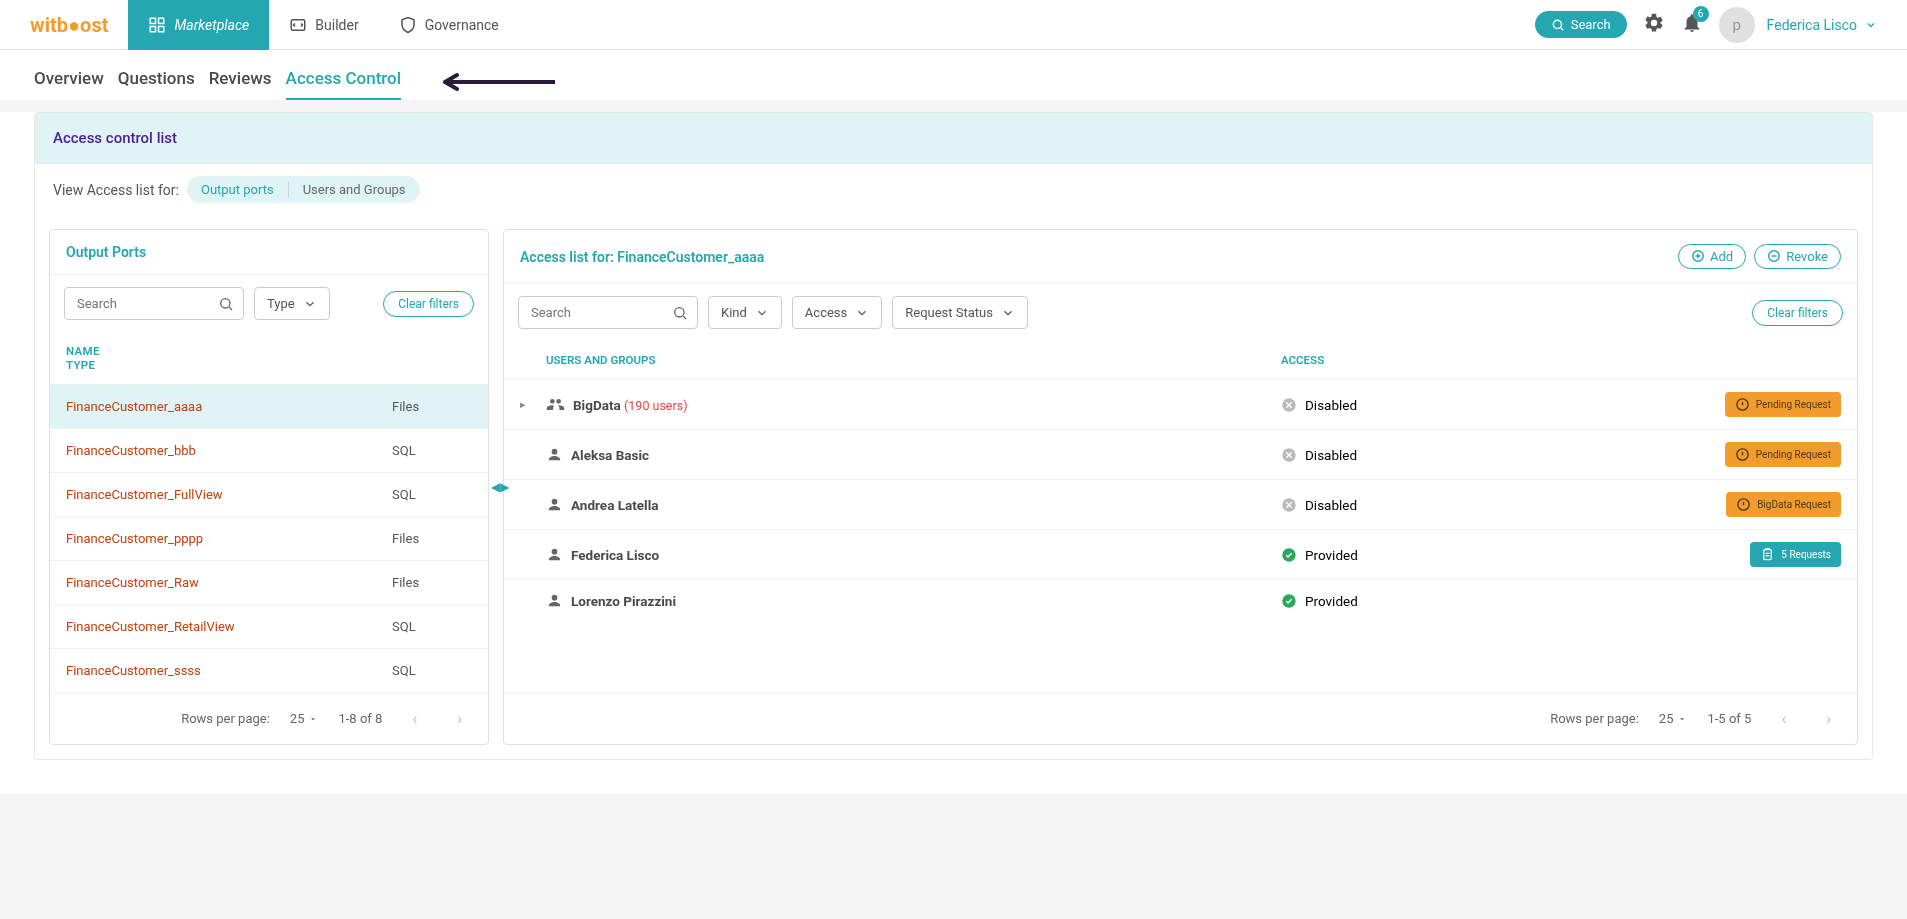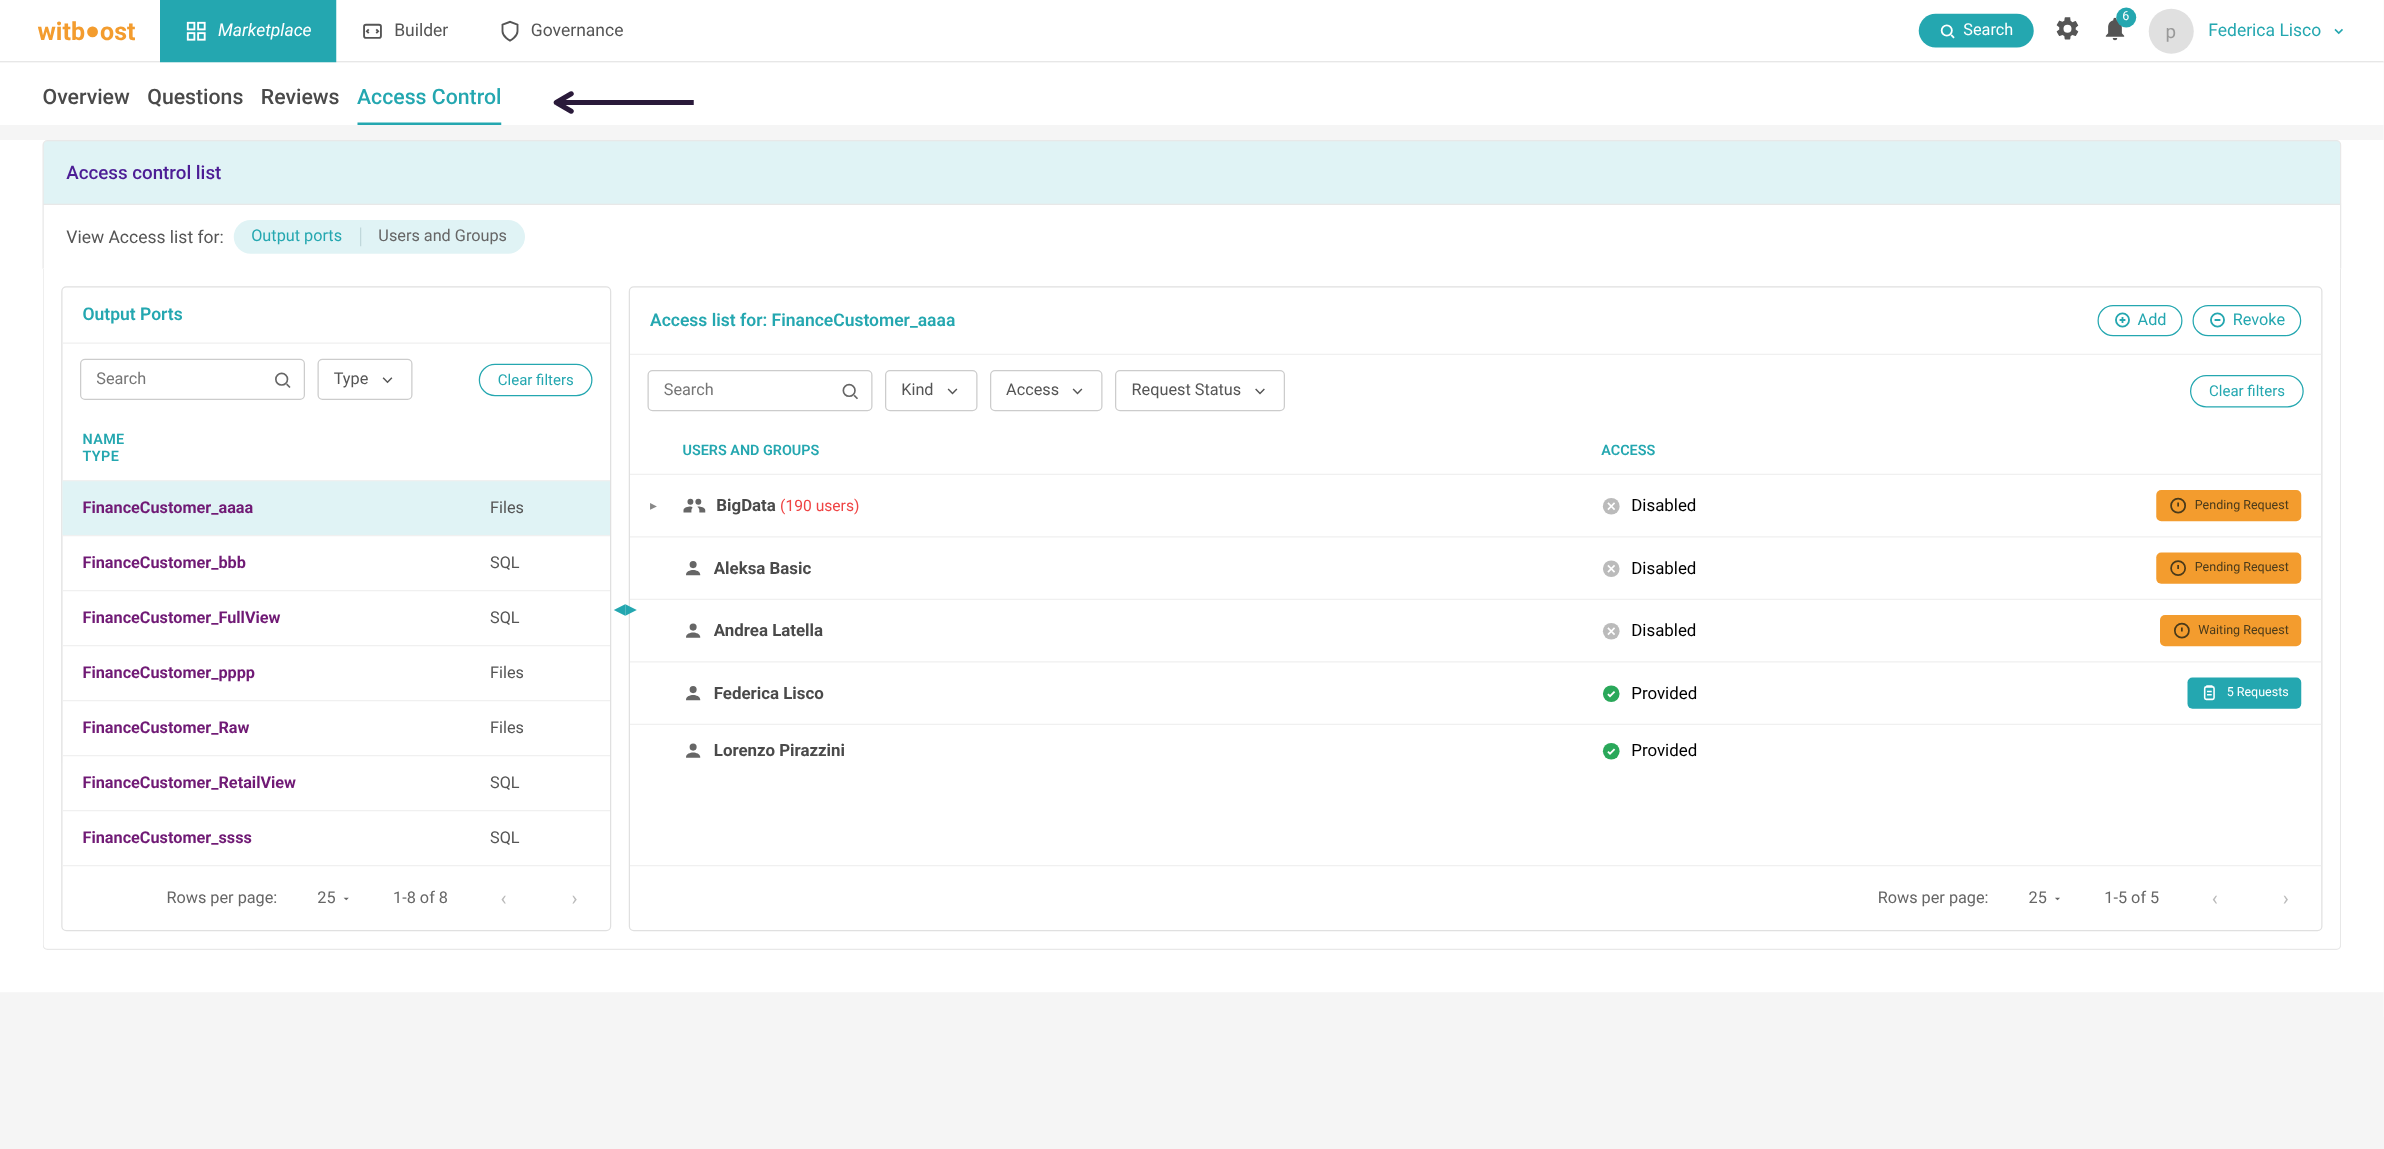--- a/index.html
+++ b/index.html
@@ -53,38 +53,38 @@
     .search-input svg { position: absolute; right: 10px; top: 50%; transform: translateY(-50%); width: 16px; height: 16px; color: #666; }
     .filter-select { border: 1px solid #ccc; border-radius: 4px; padding: 8px 12px; font-size: 13px; display: flex; align-items: center; gap: 8px; cursor: pointer; background: #fff; color: #555;}
     .clear-filters { margin-left: auto; border: 1px solid #24a7b0; color: #24a7b0; background: #fff; border-radius: 999px; padding: 5px 14px; font-size: 12px; cursor: pointer;}
     
     .table { width: 100%; }
     .table-head { display: flex; padding: 12px 16px; font-size: 11.5px; color: #24a7b0; font-weight: 600; letter-spacing: 0.3px; flex-direction: column; }
     .col-name { flex: 1; } .col-type { width: 80px; } 
     .col-users { flex: 1; } .col-access { width: 200px;}
     .table-row { display: flex; padding: 14px 16px; font-size: 13px; color: #555; border-top: 1px solid #f0f0f0; align-items: center; }
     .table-row.selected { background: #e0f3f5; }
-    .table-row .col-name { font-weight: 700; color: #701a75;}
+    .table-row .col-name { font-weight: 400; color: #c2410c;}
     
     .right-head { display: flex; padding: 12px 16px 12px 42px; font-size: 11.5px; color: #24a7b0; font-weight: 600;}
     .right-row { display: flex; padding: 12px 16px; font-size: 13.5px; border-top: 1px solid #f0f0f0; align-items: center; }
     .expand-col{width:26px; color:#888; font-size:11px;}
     .user-cell{flex:1; display:flex; align-items:center; gap:8px; color:#4a4a4a;}
     .user-cell strong{font-weight:700;}
     .user-count{color:#ef4444; font-weight:400; font-size:12.5px;}
     .access-cell{width:380px; display:flex; align-items:center; gap:8px;}
     .access-cell svg{width:16px;height:16px;}
     .req-cell{width:180px; display:flex; justify-content:flex-end;}
     
     .status-chip { padding: 5px 10px; border-radius: 4px; font-size: 10px; font-weight: 400; display: inline-flex; align-items: center; gap: 6px; text-align: center;}
     .chip-orange { background: #f39c2e; color: #4a3a1a;}
     .chip-teal { background: #24a7b0; color: #fff;}
     .status-chip svg{width:15px;height:15px;}
     
-    .pagination { display: flex; align-items: center; justify-content: flex-end; gap: 32px; padding: 12px 16px; font-size: 13px; color: #666; border-top: 1px solid #f0f0f0; margin-top: auto;}
+    .pagination { display: flex; align-items: center; justify-content: flex-end; gap: 20px; padding: 12px 16px; font-size: 13px; color: #666; border-top: 1px solid #f0f0f0; margin-top: auto;}
     .pag-arrow{color:#bbb; cursor:pointer; padding:4px 10px; font-size:16px;}
     
     .splitter{position:absolute; left:456px; top:50%; transform:translateY(-50%); color:#24a7b0; font-size:12px; pointer-events:none;}
     
     .icon-sm{width:14px;height:14px;}
   </style>
 </head>
 <body>
 
 <div class="top-nav">
@@ -357,21 +357,21 @@
                   <path d="M8 8l8 8M16 8l-8 8" stroke="#fff" stroke-width="2"></path>
                 </svg>
                 <span>Disabled</span>
               </div>
     <div class="req-cell">
                 <span class="status-chip chip-orange">
                   <svg viewBox="0 0 24 24" fill="none" stroke="currentColor" stroke-width="2.2">
                     <circle cx="12" cy="12" r="9"></circle>
                     <path d="M12 8v5M12 16h.01"></path>
                   </svg>
-                  <span>Waiting Request</span>
+                  <span>BigData Request</span>
                 </span>
               </div>
             </div>
             <div class="right-row">
     <div class="expand-col"></div>
     <div class="user-cell">
                 <svg width="17" height="17" viewBox="0 0 24 24" fill="#666">
                   <path d="M12 12a4 4 0 100-8 4 4 0 000 8zm0 2c-3.3 0-8 1.7-8 5v1h16v-1c0-3.3-4.7-5-8-5z"></path>
                 </svg> 
                 <span><strong>Federica Lisco</strong></span>

